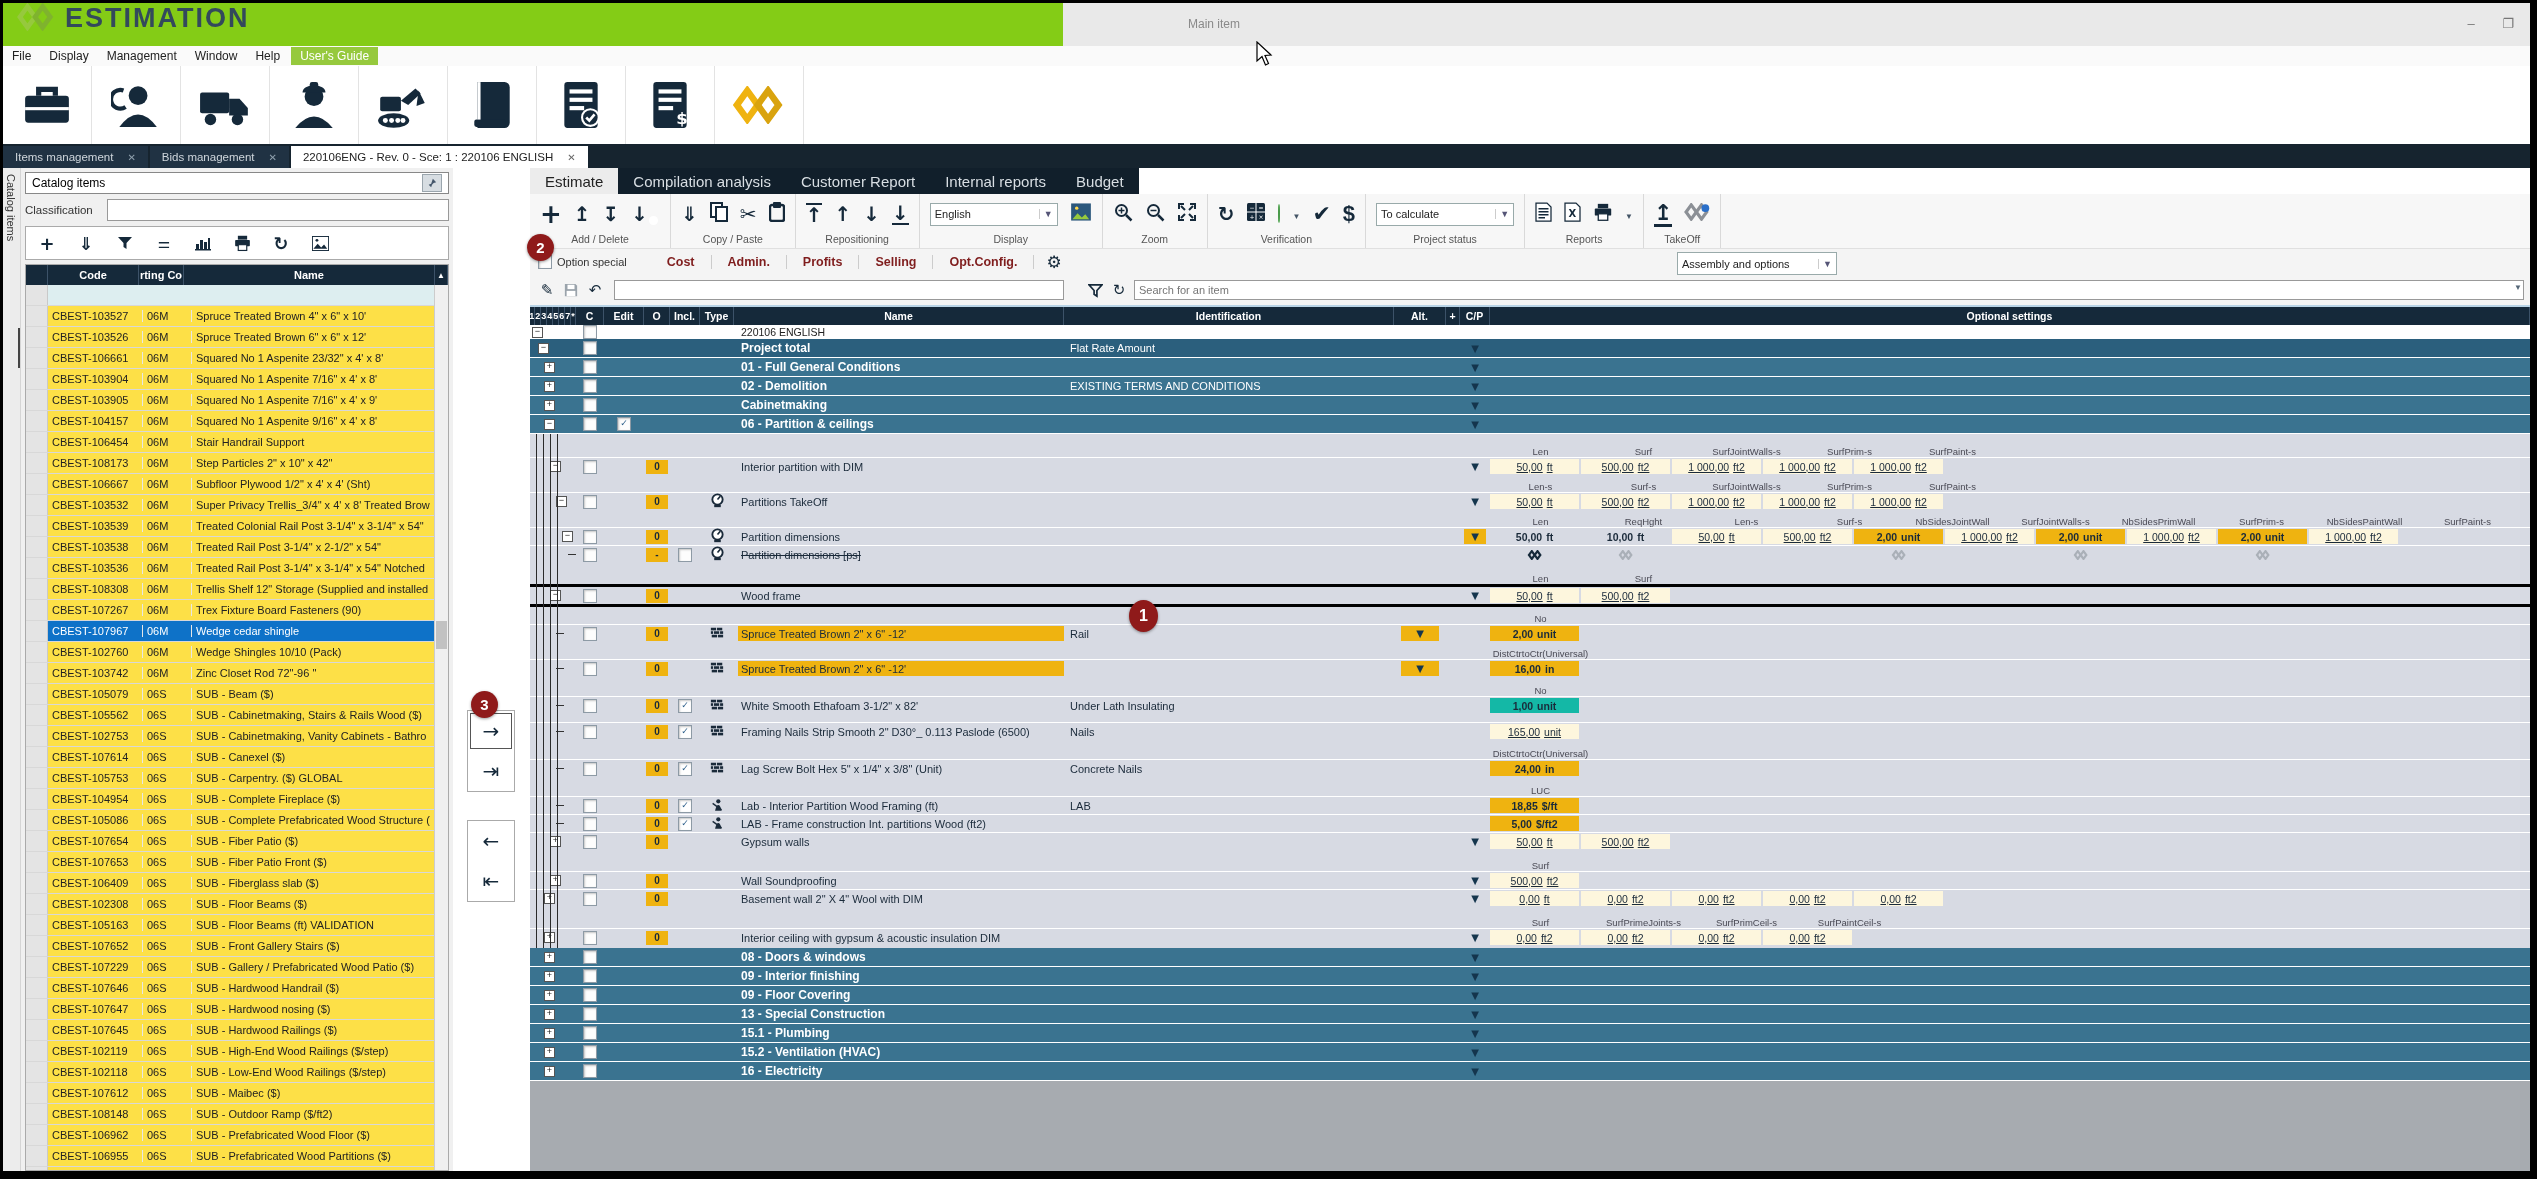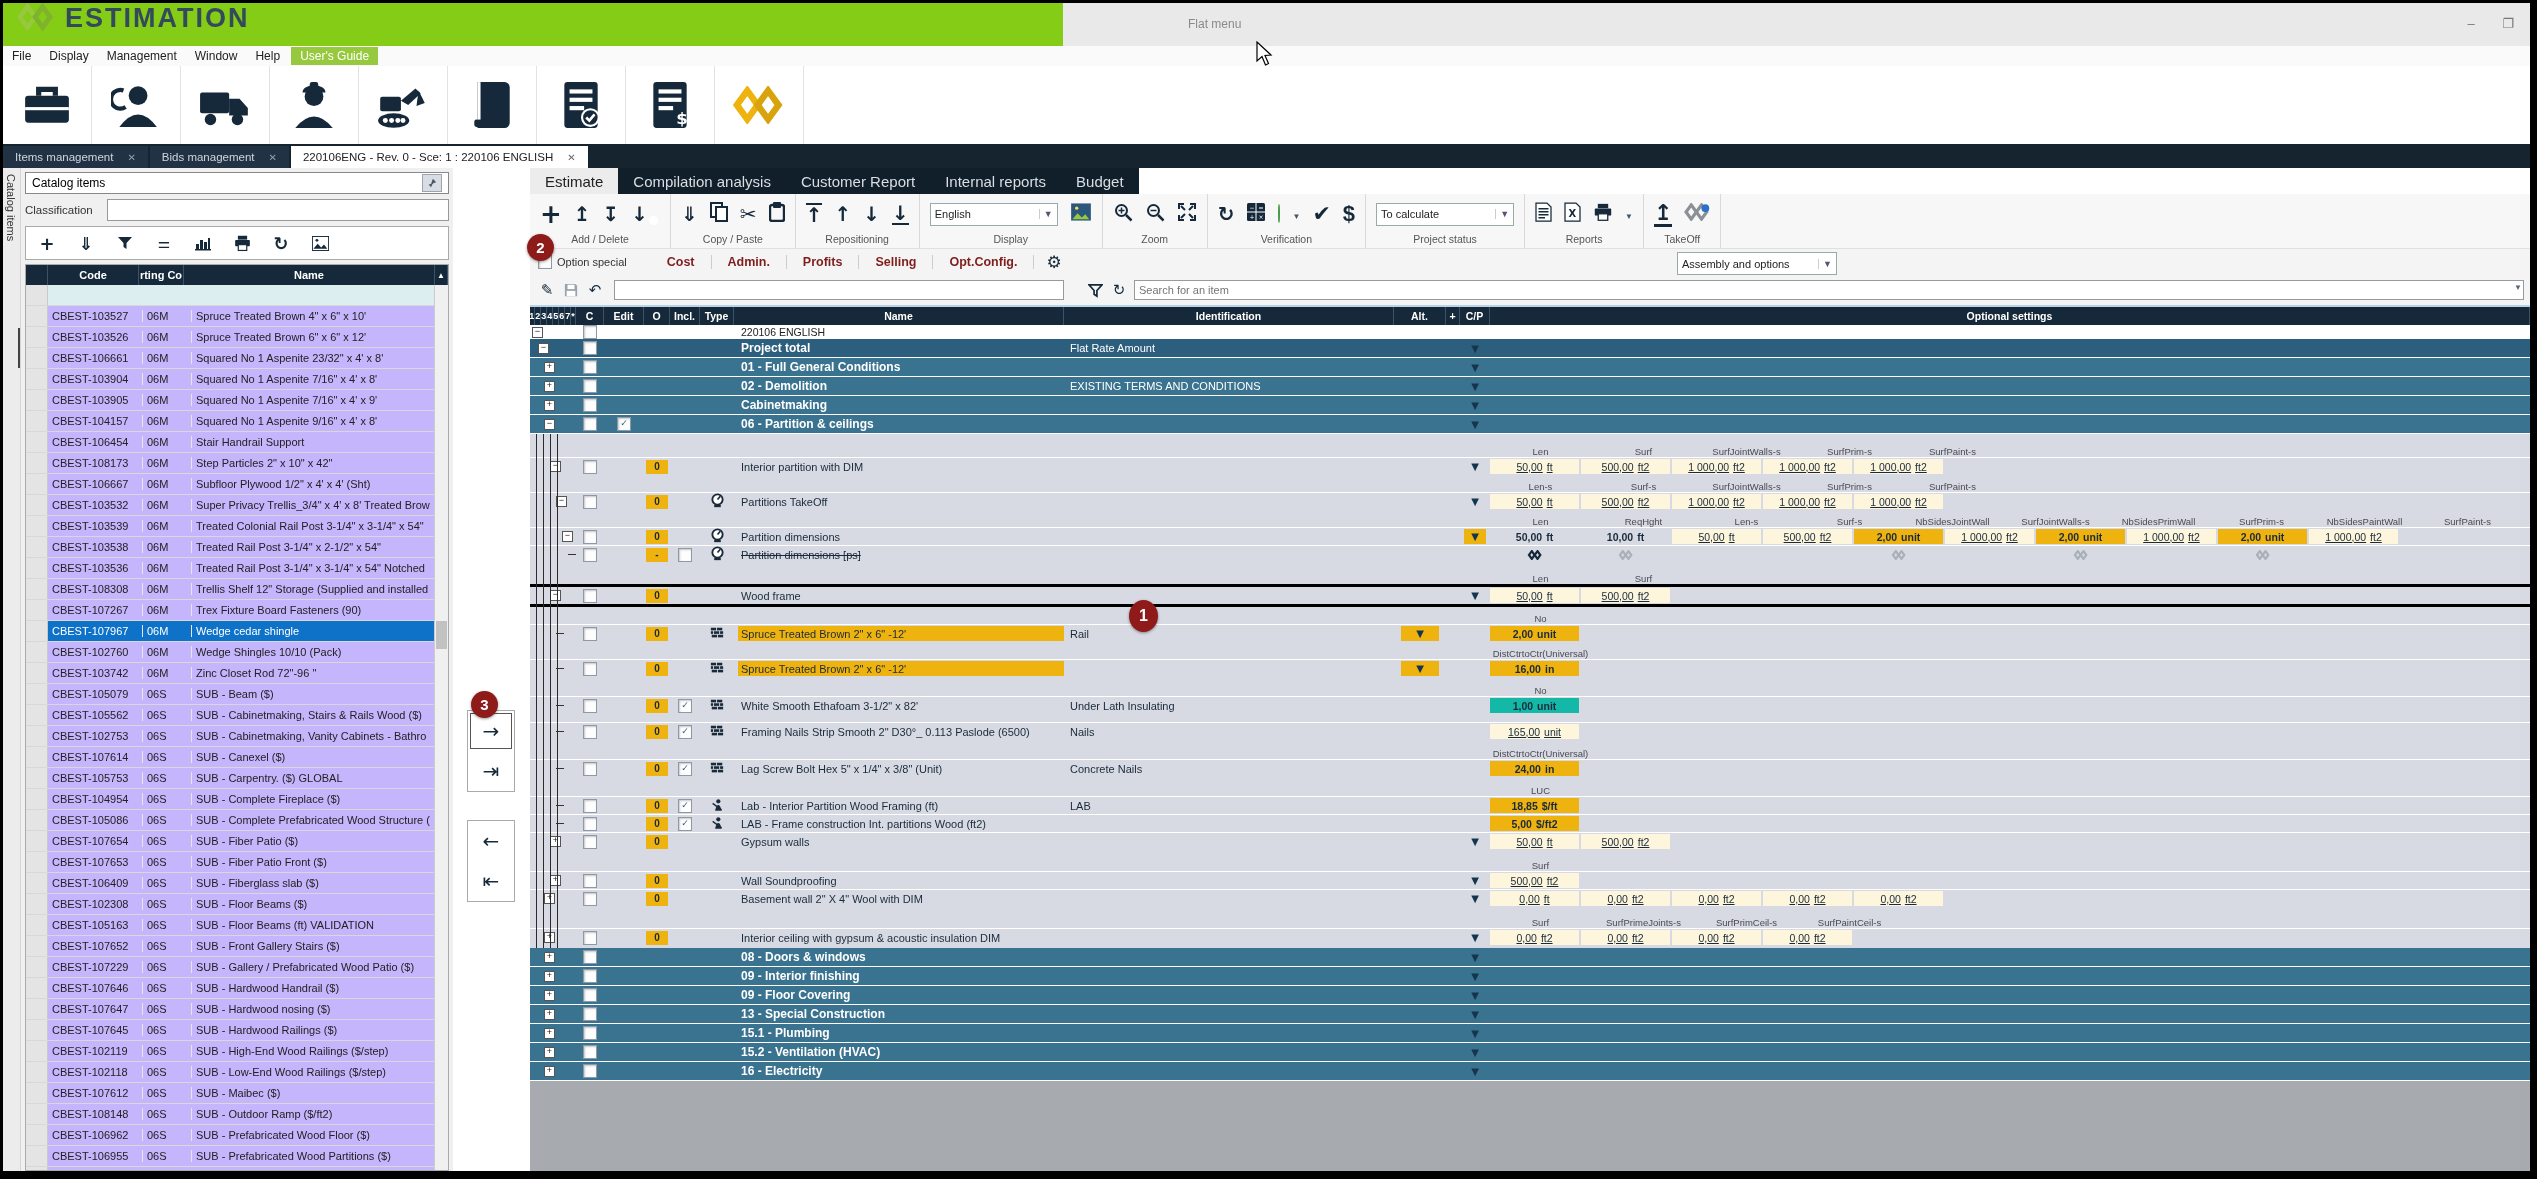--- a/index.html
+++ b/index.html
@@ -35,21 +35,21 @@
   .cat-title{position:absolute;left:4px;top:4px;right:4px;height:22px;background:#fff;border:1px solid #888;display:flex;align-items:center;font-size:12px;padding:0 6px;box-sizing:border-box;}
   .cat-title .pinbox{margin-left:auto;background:#d7dde2;border:1px solid #9aa5ad;width:18px;height:16px;display:flex;align-items:center;justify-content:center;}
   .cat-class{position:absolute;left:4px;top:31px;right:4px;height:22px;display:flex;align-items:center;font-size:11.5px;color:#333;}
   .cat-class input{margin-left:14px;flex:1;height:18px;border:1px solid #999;background:#fff;}
   .cat-tools{position:absolute;left:4px;top:58px;right:4px;height:34px;background:#fff;border:1px solid #aaa;display:flex;align-items:center;gap:17px;padding-left:10px;box-sizing:border-box;}
   .cat-tools .ic{width:22px;height:22px;display:flex;align-items:center;justify-content:center;color:#15293a;font-weight:bold;font-size:18px;font-family:"DejaVu Sans",sans-serif;}
   .cat-table{position:absolute;left:4px;top:96px;right:4px;bottom:0;background:#fff;border:1px solid #aaa;overflow:hidden;}
   .cat-head{display:flex;height:20px;background:#15293a;color:#fff;font-size:11px;font-weight:bold;}
   .cat-head div{display:flex;align-items:center;justify-content:center;border-right:1px solid #3c5268;box-sizing:border-box;overflow:hidden;}
   .cat-body{position:absolute;left:0;top:20px;right:13px;bottom:0;overflow:hidden;}
-  .cat-row{display:flex;height:20px;border-bottom:1px solid #d8d8d8;font-size:11px;color:#222;background:#c4b5fd;align-items:center;}
+  .cat-row{display:flex;height:20px;border-bottom:1px solid #d8d8d8;font-size:11px;color:#222;background:#fde047;align-items:center;}
   .cat-row.first{background:#ddeef0;}
   .cat-row.sel{background:#0e72c8;color:#fff;}
   .cat-row .gut{width:21px;background:#e4e4e4;border-right:1px solid #c9c9c9;align-self:stretch;}
   .cat-row .c1{width:90px;padding-left:4px;border-right:1px solid #e6e6e6;overflow:hidden;white-space:nowrap;}
   .cat-row .c2{width:44px;padding-left:4px;border-right:1px solid #e6e6e6;overflow:hidden;}
   .cat-row .c3{flex:1;padding-left:4px;overflow:hidden;white-space:nowrap;}
   .cat-scroll{position:absolute;right:0;top:20px;width:13px;bottom:0;background:#f0f0f0;border-left:1px solid #ccc;}
   .cat-scroll .thumb{position:absolute;left:1px;right:1px;top:38%;height:28px;background:#c2c2c2;}
   
   .transfer{position:absolute;left:450px;top:0;width:77px;bottom:0;background:#fff;}
@@ -131,21 +131,21 @@
 <div class="win">
 
   <div class="titlebar">
     <div class="brand">
       <svg width="38" height="28" viewBox="0 0 40 28">
         <path d="M11 3 L3 14 L11 25 L19 14 Z" fill="none" stroke="#96c93d" stroke-width="5"></path>
         <path d="M27 3 L19 14 L27 25 L35 14 Z" fill="none" stroke="#7fb32e" stroke-width="5"></path>
       </svg>
       <span class="brand-name">ESTIMATION</span>
     </div>
-    <span class="tb-title">Flat menu</span>
+    <span class="tb-title">Main item</span>
     <div class="winbtn" style="left:2455px;">–</div>
     <div class="winbtn" style="left:2492px;">❐</div>
   </div>
 
   <div class="menubar" id="menubar">
       <span class="menu-item">File</span>
       <span class="menu-item">Display</span>
       <span class="menu-item">Management</span>
       <span class="menu-item">Window</span>
       <span class="menu-item">Help</span>

